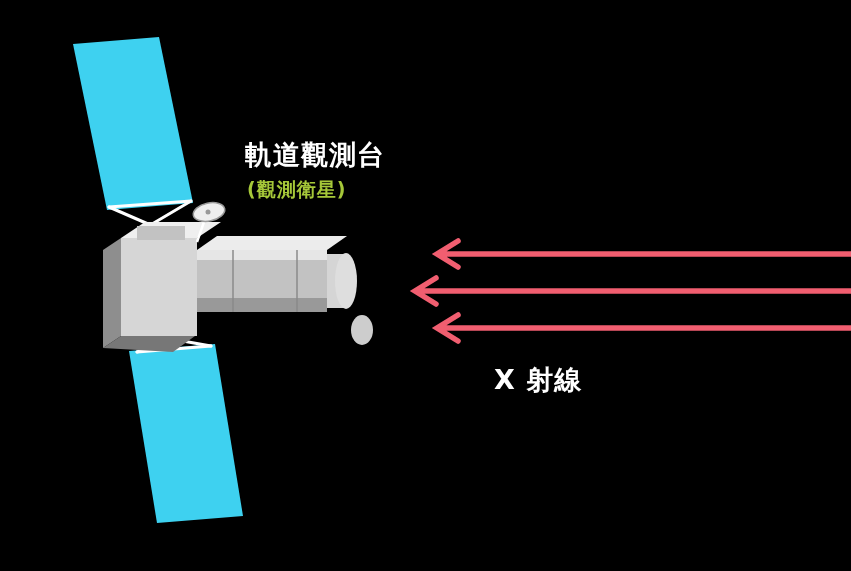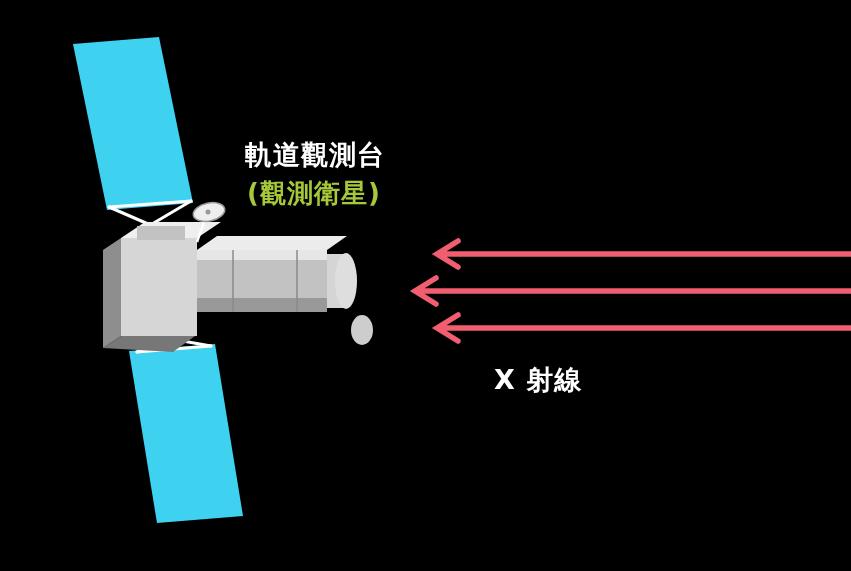--- a/index.html
+++ b/index.html
@@ -14,21 +14,21 @@
   .stage svg{position:absolute;left:0;top:0;}
   .label{position:absolute;white-space:nowrap;line-height:1.1;}
   .label-title{
     left:200px;top:140px;
     font-size:27px;font-weight:bold;
     color:var(--title-white,#fff);
     letter-spacing:1px;
   }
   .label-subtitle{
     left:202px;top:179px;
-    font-size:26px;font-weight:bold;
+    font-size:19px;font-weight:bold;
     color:var(--subtitle-green,#a6c839);
     letter-spacing:1px;
   }
   .label-xray{
     left:449px;top:365px;
     font-size:27px;font-weight:bold;
     color:var(--title-white,#fff);
     letter-spacing:1px;
   }
   

